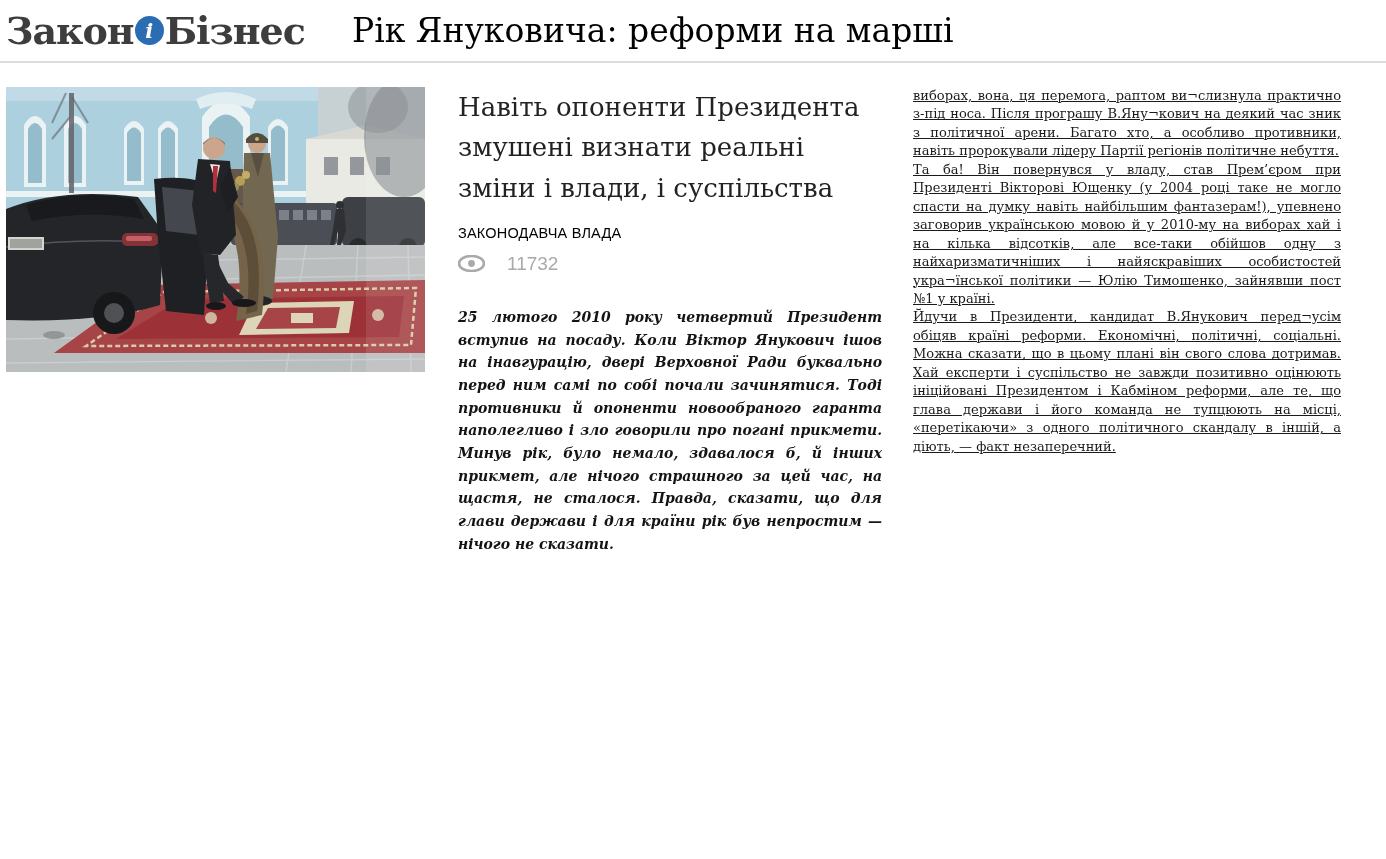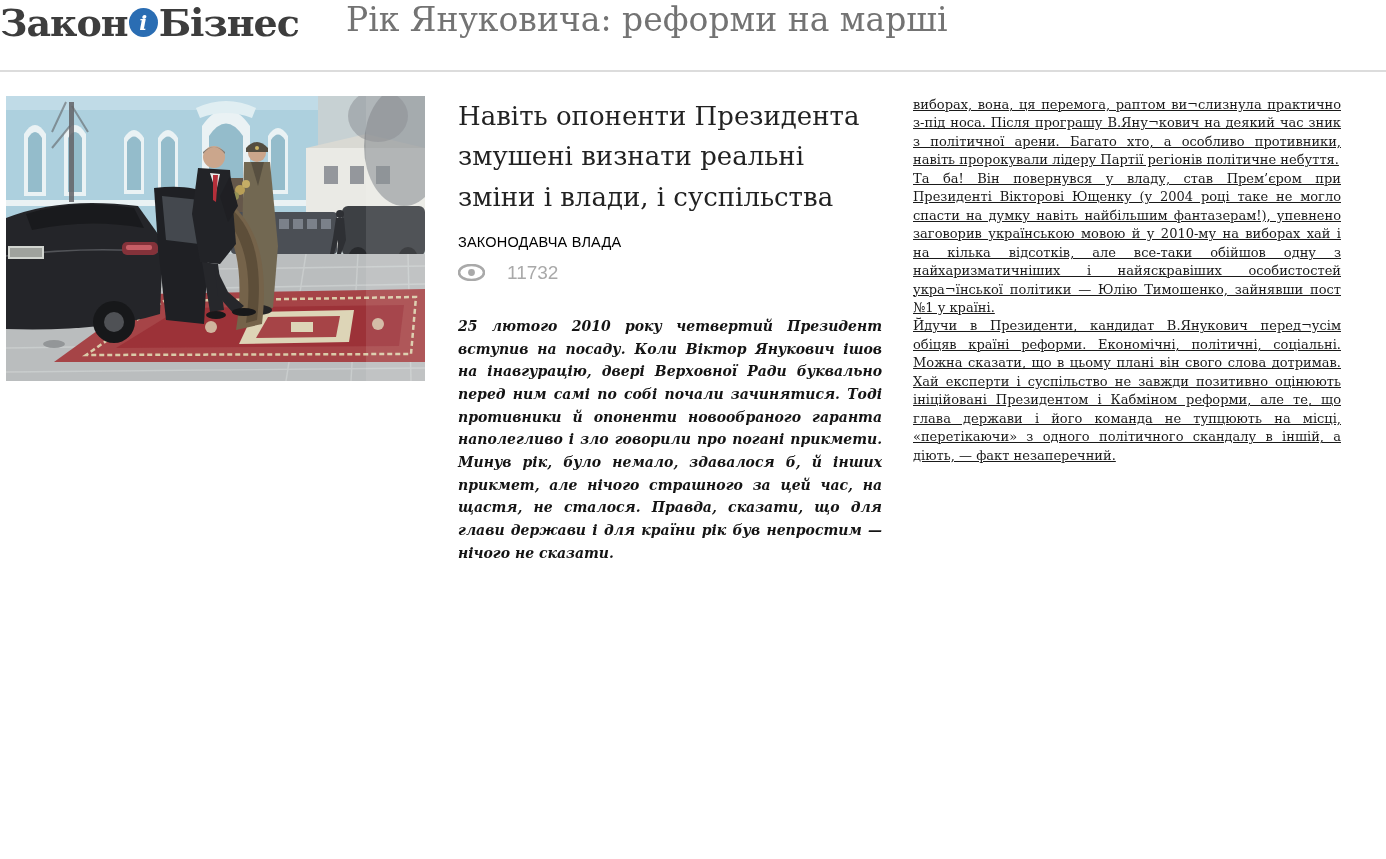--- a/index.html
+++ b/index.html
@@ -4,29 +4,29 @@
 <style>
   * { box-sizing: border-box; }
   html,body { margin:0; padding:0; }
   body {
     width:1386px; height:859px; overflow:hidden;
     background:#ffffff;
     font-family:"DejaVu Serif","Liberation Serif",serif;
   }
 
   
-  .site-header { height:70px; display:flex; padding-left:0; }
+  .site-header { height:61px; display:flex; align-items:center; padding-left:6px; }
   .logo { font-size:38px; font-weight:bold; color:#3d3d3d; letter-spacing:-1px; cursor:pointer; white-space:nowrap; }
   .logo-circle {
     display:inline-flex; width:29px; height:29px; border-radius:50%;
     background:#2a6db3; color:#ffffff; align-items:center; justify-content:center;
     font-style:italic; font-size:21px; font-weight:bold;
     vertical-align:middle; position:relative; top:-4px; margin:0 1px; letter-spacing:0;
   }
-  .page-title { font-size:33px; font-weight:400; color:#737373; margin:0 0 0 47px; white-space:nowrap; }
+  .page-title { font-size:33px; font-weight:400; color:#000000; margin:0 0 0 47px; white-space:nowrap; }
   .header-divider { border:none; border-top:2px solid #dcdcdc; margin:0; }
 
   
   .columns { display:flex; align-items:flex-start; padding:24px 0 0 6px; }
   .photo { width:419px; height:285px; margin:0; flex:none; background:#c2cdd0; }
   .photo svg { display:block; }
   .col-mid { width:424px; margin-left:33px; flex:none; }
   .col-right { width:428px; margin-left:31px; flex:none; }
 
   

